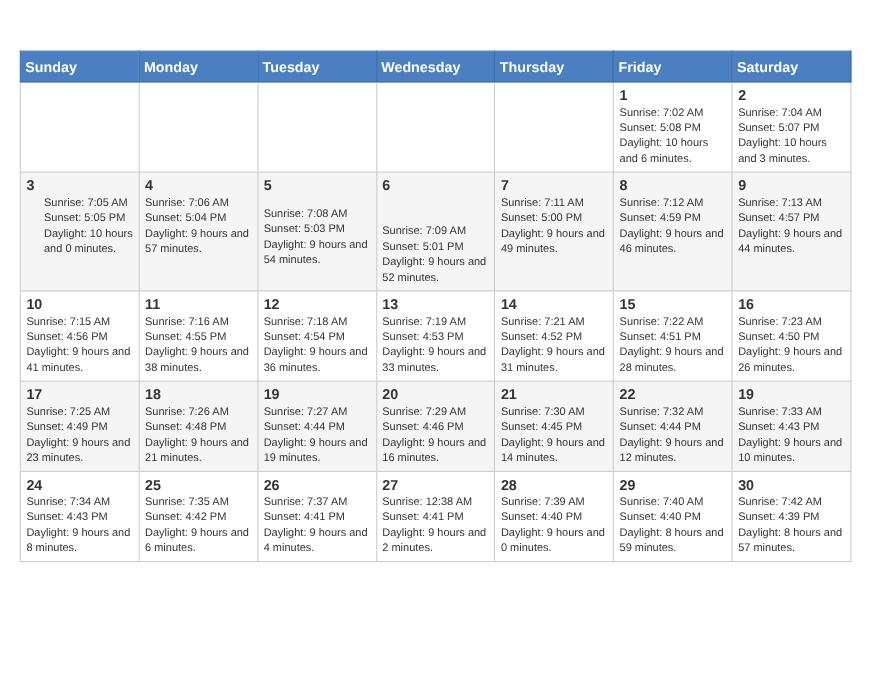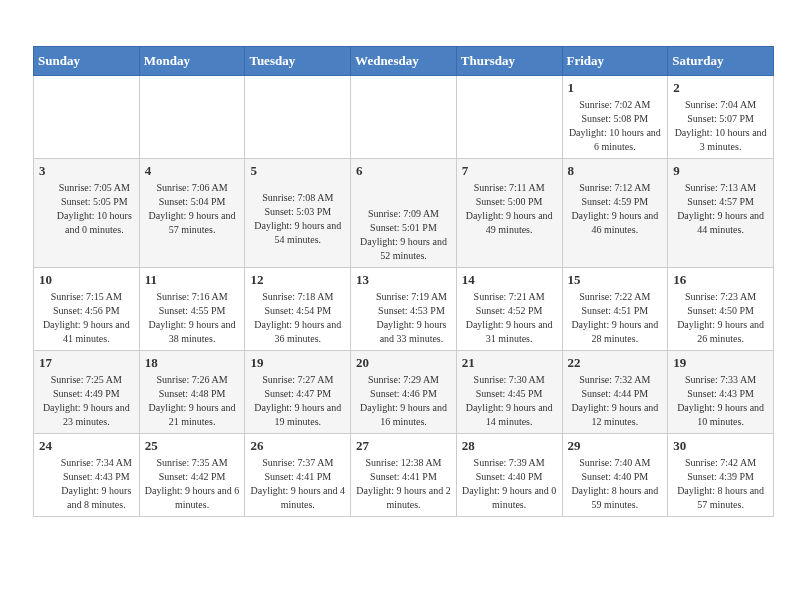--- a/index.html
+++ b/index.html
@@ -5,22 +5,21 @@
     * { box-sizing: border-box; margin: 0; padding: 0; }
     body {
       font-family: Arial, sans-serif;
       background: #fff;
       width: 792px;
       min-height: 612px;
       overflow: hidden;
     }
     .container {
       width: 792px;
-      padding: 18px 18px 10px 33px;
-      font-family: Liberation Serif, serif;
+      padding: 18px 18px 10px 18px;
     }
     .header-area {
       display: flex;
       align-items: flex-start;
       justify-content: space-between;
       margin-bottom: 10px;
     }
     .logo {
       display: flex;
       align-items: center;
@@ -67,21 +66,20 @@
     }
     .day-number {
       font-size: 13px;
       font-weight: bold;
       margin-bottom: 2px;
     }
     .day-info {
       font-size: 10px;
       color: #333;
       line-height: 1.4;
-      text-align: center;
     }
     .empty-cell {
       background: #fff !important;
     }
   </style>
 </head>
 <body>
 
 <div class="container">
   <div class="header-area">
@@ -190,21 +188,21 @@
 Daylight: 9 hours and 38 minutes.</div>
           </td>
           <td>
             <div class="day-number">12</div>
             <div class="day-info" style="white-space: pre-line;">Sunrise: 7:18 AM
 Sunset: 4:54 PM
 Daylight: 9 hours and 36 minutes.</div>
           </td>
           <td>
             <div class="day-number">13</div>
-            <div class="day-info" style="white-space: pre-line; margin-left: 16px;">Sunrise: 7:19 AM
+            <div class="day-info" style="white-space: pre-line;">Sunrise: 7:19 AM
 Sunset: 4:53 PM
 Daylight: 9 hours and 33 minutes.</div>
           </td>
           <td>
             <div class="day-number">14</div>
             <div class="day-info" style="white-space: pre-line;">Sunrise: 7:21 AM
 Sunset: 4:52 PM
 Daylight: 9 hours and 31 minutes.</div>
           </td>
           <td>
@@ -229,21 +227,21 @@
           </td>
           <td>
             <div class="day-number">18</div>
             <div class="day-info" style="white-space: pre-line;">Sunrise: 7:26 AM
 Sunset: 4:48 PM
 Daylight: 9 hours and 21 minutes.</div>
           </td>
           <td>
             <div class="day-number">19</div>
             <div class="day-info" style="white-space: pre-line;">Sunrise: 7:27 AM
-Sunset: 4:47 PM
+Sunset: 4:44 PM
 Daylight: 9 hours and 19 minutes.</div>
           </td>
           <td>
             <div class="day-number">20</div>
             <div class="day-info" style="white-space: pre-line;">Sunrise: 7:29 AM
 Sunset: 4:46 PM
 Daylight: 9 hours and 16 minutes.</div>
           </td>
           <td>
             <div class="day-number">21</div>
@@ -260,21 +258,21 @@
           <td>
             <div class="day-number">19</div>
             <div class="day-info" style="white-space: pre-line;">Sunrise: 7:33 AM
 Sunset: 4:43 PM
 Daylight: 9 hours and 10 minutes.</div>
           </td>
         </tr>
         <tr>
           <td>
             <div class="day-number">24</div>
-            <div class="day-info" style="white-space: pre-line; margin-left: 20px;">Sunrise: 7:34 AM
+            <div class="day-info" style="white-space: pre-line;">Sunrise: 7:34 AM
 Sunset: 4:43 PM
 Daylight: 9 hours and 8 minutes.</div>
           </td>
           <td>
             <div class="day-number">25</div>
             <div class="day-info" style="white-space: pre-line;">Sunrise: 7:35 AM
 Sunset: 4:42 PM
 Daylight: 9 hours and 6 minutes.</div>
           </td>
           <td>

